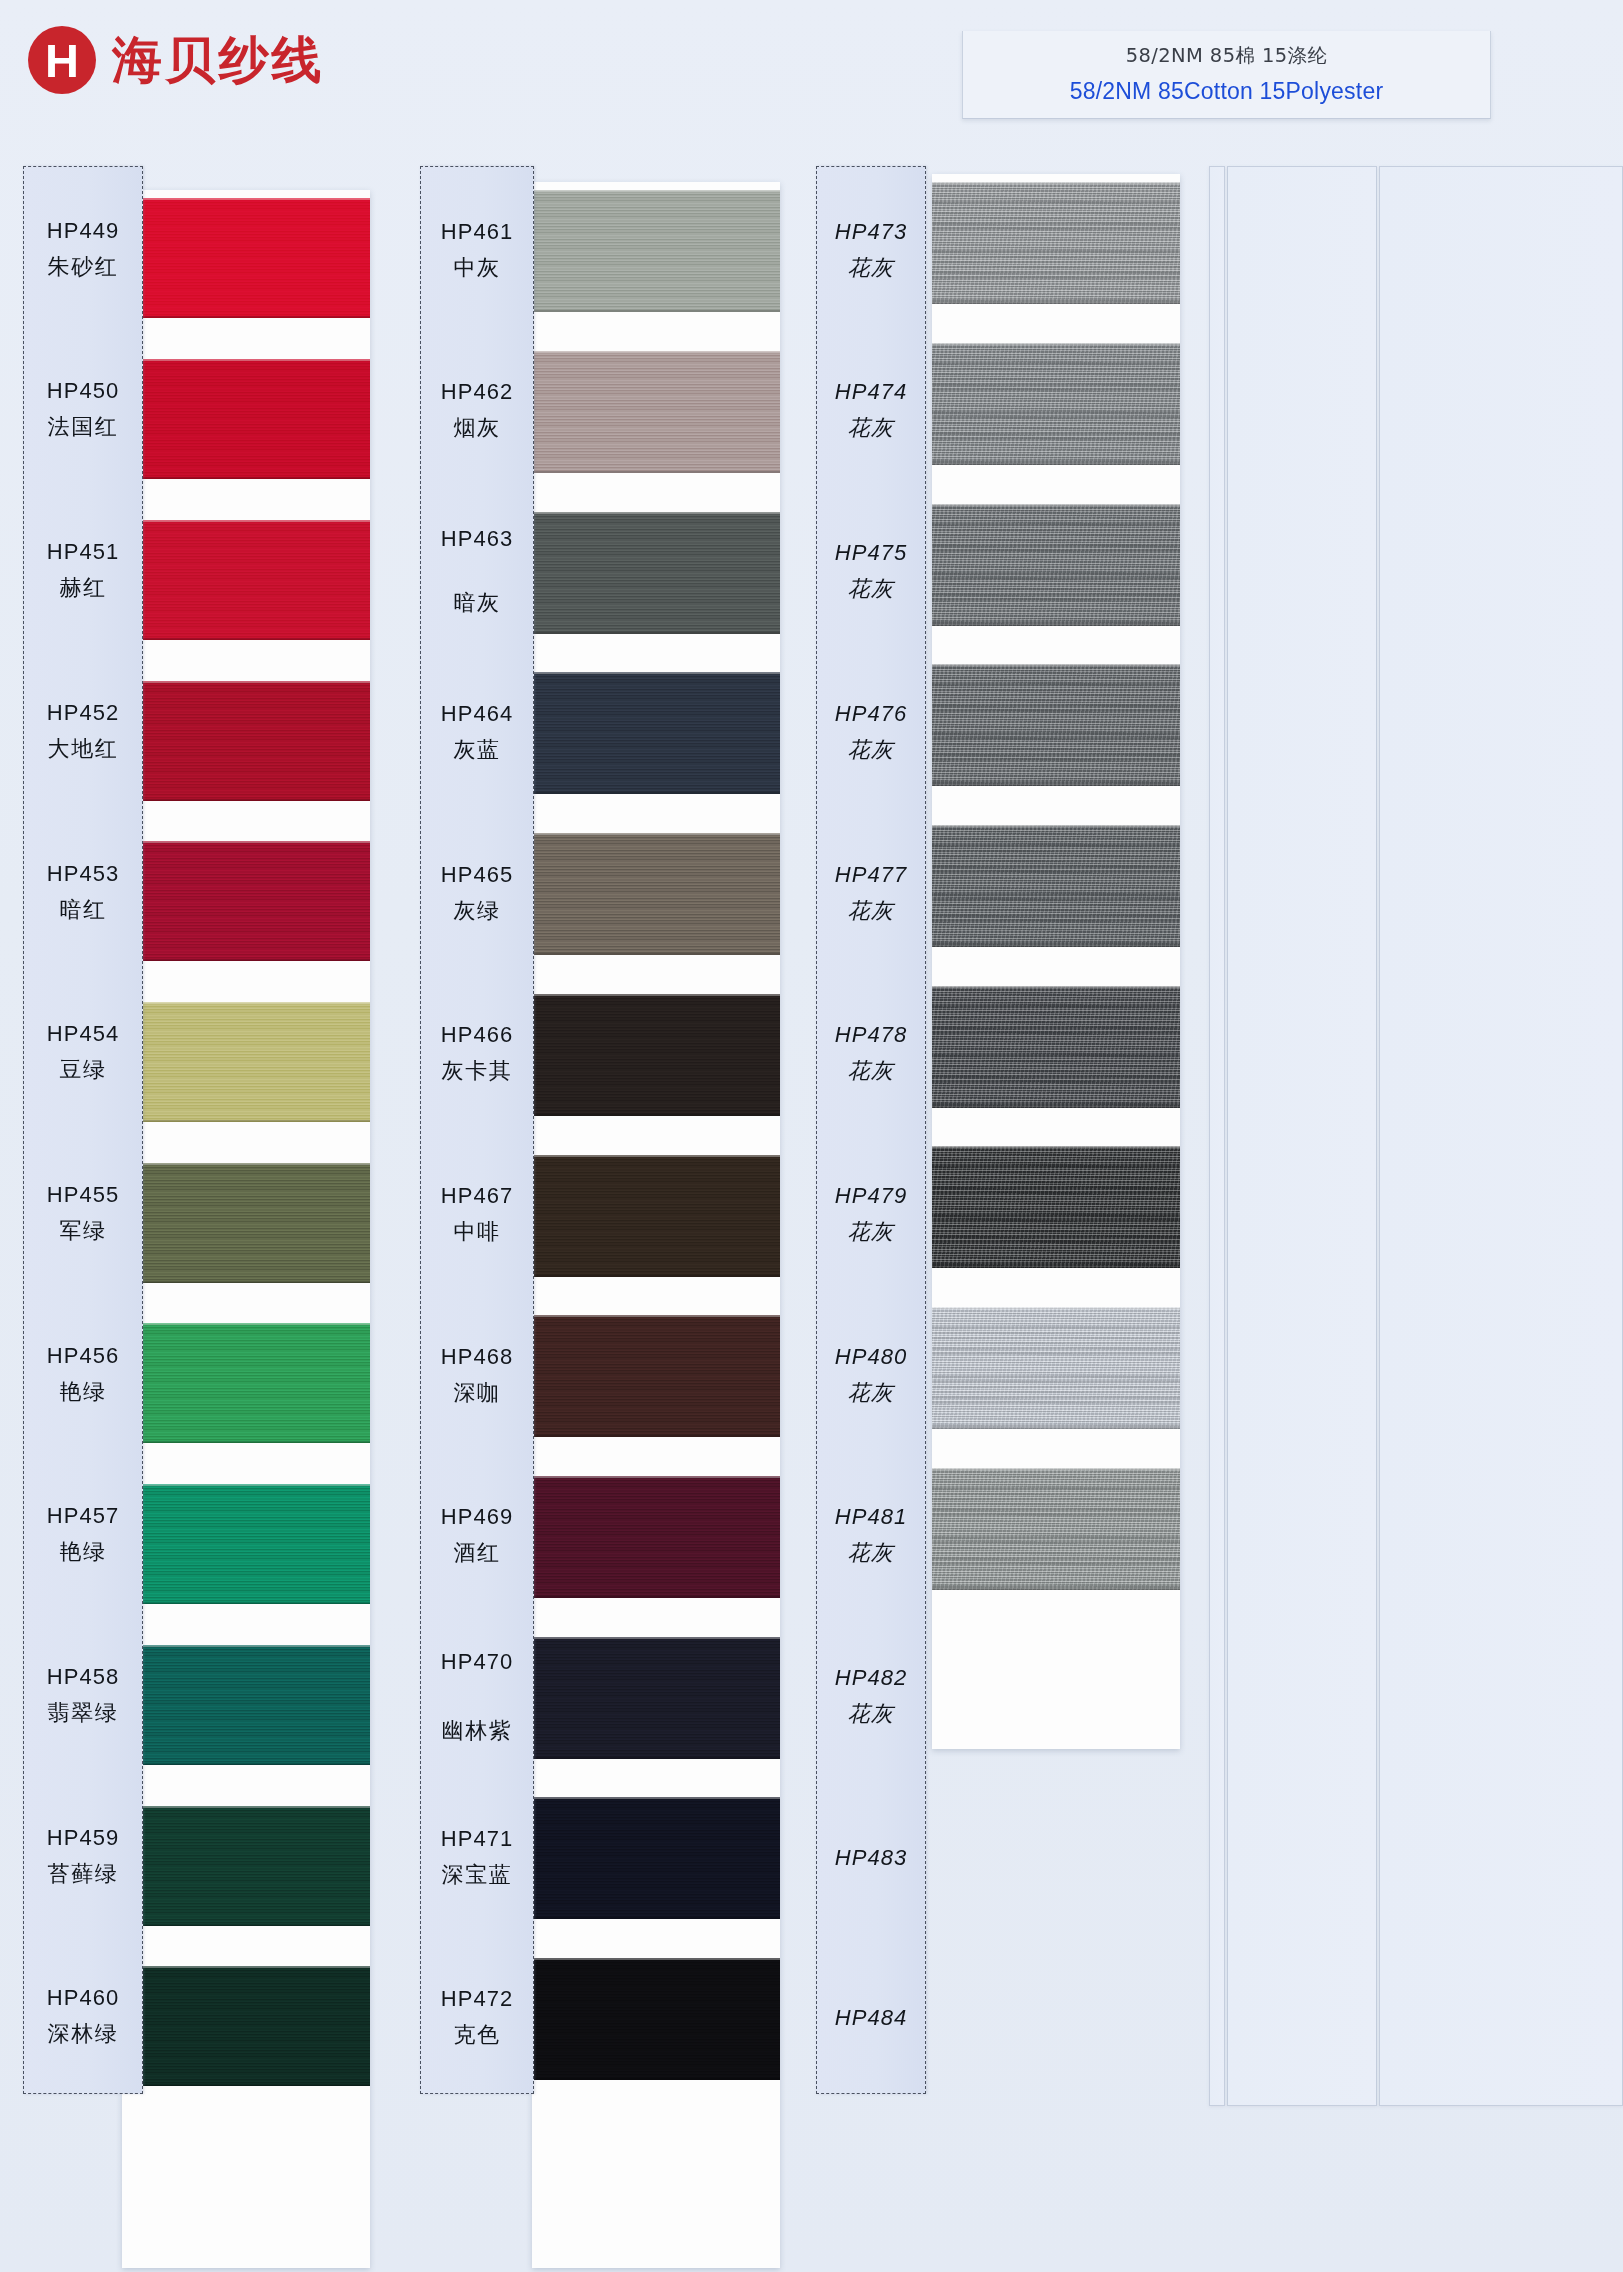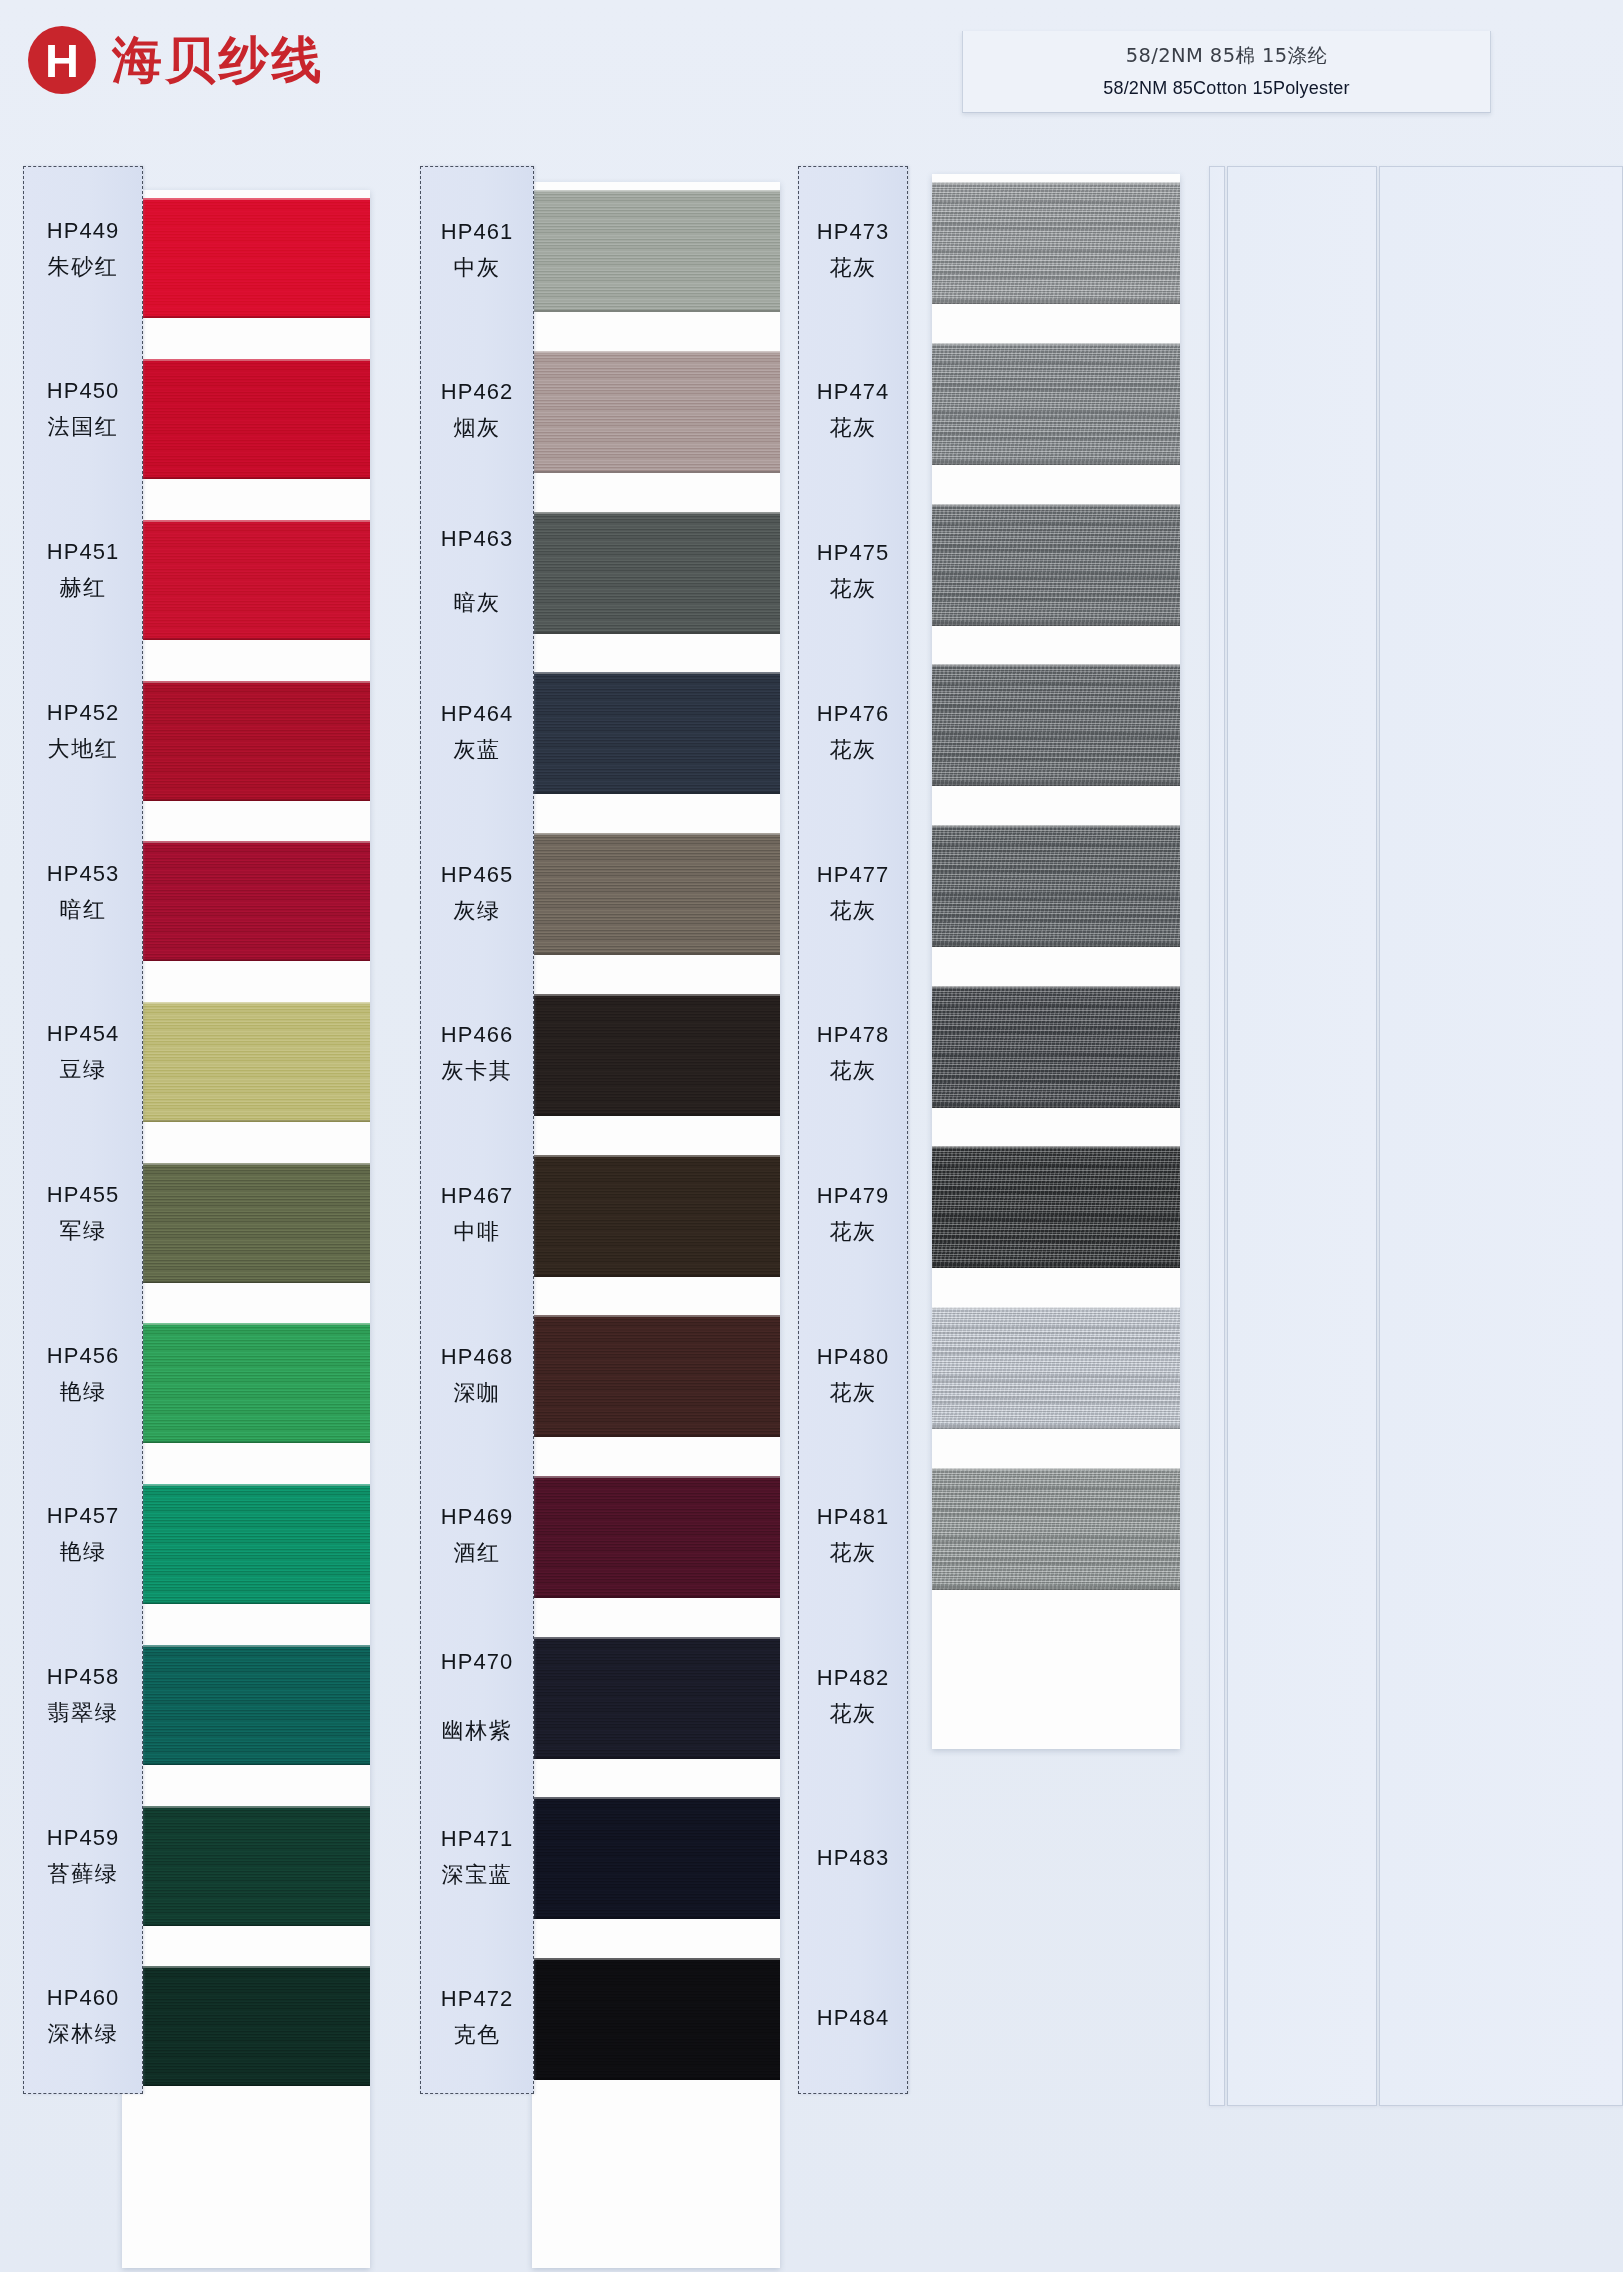--- a/index.html
+++ b/index.html
@@ -47,21 +47,21 @@
   }
   #header-card .title{
     font-size:27px;color:#2b2f36;letter-spacing:2.4px;margin-bottom:9.7px;
     font-family:"DejaVu Sans","Liberation Sans",sans-serif;
   }
   #header-card .spec{
     font-size:19.5px;color:#3a3f48;letter-spacing:0.4px;margin-bottom:9px;
     font-family:"DejaVu Sans","Liberation Sans",sans-serif;
   }
   #header-card .spec-en{
-    font-size:18px;color:#0f172a;letter-spacing:0.2px;
+    font-size:23px;color:#1d4ed8;letter-spacing:0.2px;
     font-family:"Liberation Sans",sans-serif;
   }
 
   
   #board{position:absolute;left:0;top:166px;width:1623px;height:2102px;}
 
   .column{
     position:absolute;top:0;
   }
   
@@ -419,21 +419,21 @@
         <div class="swatch heather" style="top: 1141px; height: 122px; left: 932px; width: 248px;">
           <div class="band" style="background: rgb(204, 210, 219);"></div>
           <div class="edge-top"></div>
           <div class="edge-bot"></div>
         </div>
         <div class="swatch heather" style="top: 1302px; height: 122px; left: 932px; width: 248px;">
           <div class="band" style="background: rgb(154, 160, 160);"></div>
           <div class="edge-top"></div>
           <div class="edge-bot"></div>
         </div>
-        <div class="label-strip" style="left: 798px; width: 110px; top: 0px; height: 1928px;">
+        <div class="label-strip" style="left: 816px; width: 110px; top: 0px; height: 1928px; font-style: italic;">
           <div class="label-cell" style="top: 23px; height: 122px;">
             <div class="code">HP473</div>
             <div class="cname">花灰</div>
           </div>
           <div class="label-cell" style="top: 183px; height: 122px;">
             <div class="code">HP474</div>
             <div class="cname">花灰</div>
           </div>
           <div class="label-cell" style="top: 344px; height: 122px;">
             <div class="code">HP475</div>

